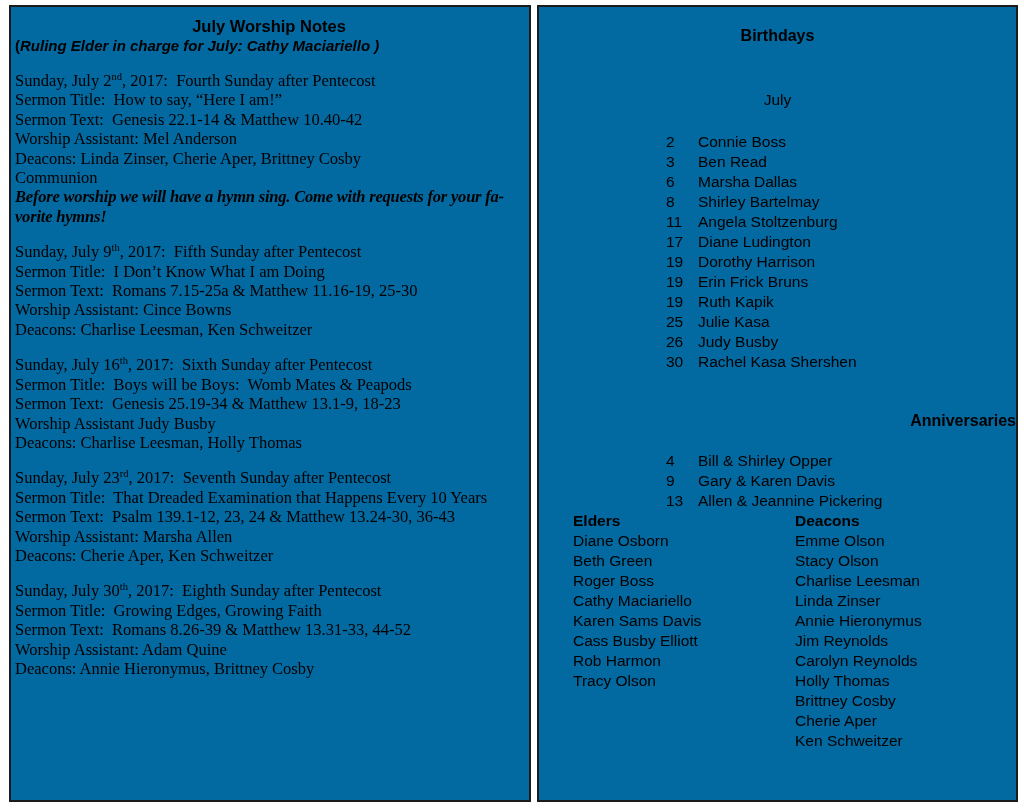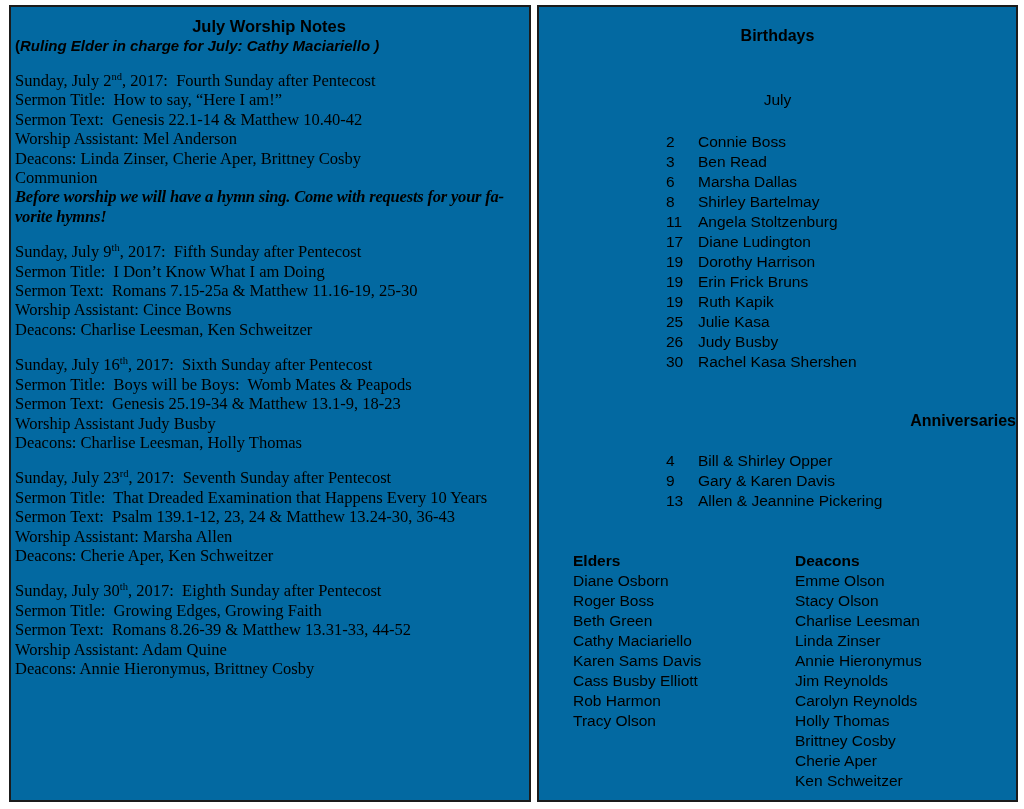--- a/index.html
+++ b/index.html
@@ -90,21 +90,20 @@
     text-align: right;
     font-weight: bold;
     font-size: 16px;
     line-height: 20px;
     margin-top: 39px;
     padding-left: 61px;
   }
   .anniv-list { margin-top: 20px; }
   .officers {
     display: flex;
-    margin-top: 40px;
   }
   .ocol { font-size: 15.5px; line-height: 20px; }
   .ocol-elders  { margin-left: 34px; width: 222px; flex: 0 0 222px; }
   .oheader { font-weight: bold; }
   .oname { white-space: pre-wrap; }
 </style>
 </head>
 <body>
 
 <div class="panel panel-left">
@@ -228,22 +227,22 @@
     <div class="roster-row">
         <span class="day">13</span>
         <span class="name">Allen &amp; Jeannine Pickering</span>
       </div>
   </div>
 
   <div class="officers">
     <div class="ocol ocol-elders">
       <div class="oheader">Elders</div>
       <div class="oname">Diane Osborn</div>
+      <div class="oname">Beth Green</div>
       <div class="oname">Roger Boss</div>
-      <div class="oname">Beth Green</div>
       <div class="oname">Cathy Maciariello</div>
       <div class="oname">Karen Sams Davis</div>
       <div class="oname">Cass Busby Elliott</div>
       <div class="oname">Rob Harmon</div>
       <div class="oname">Tracy Olson</div>
     </div>
     <div class="ocol">
       <div class="oheader">Deacons</div>
       <div class="oname">Emme Olson</div>
       <div class="oname">Stacy Olson</div>

